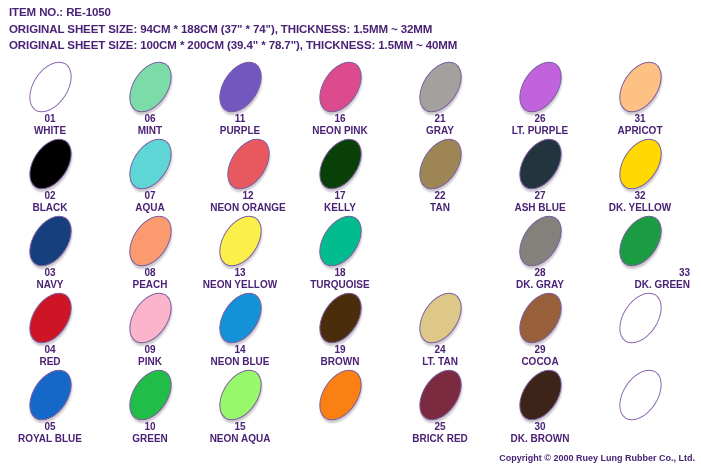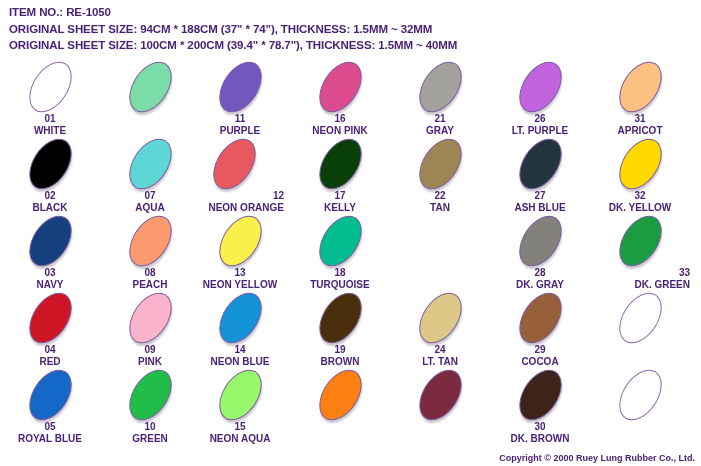--- a/index.html
+++ b/index.html
@@ -114,20 +114,24 @@
           </div>
           <div class="labels">
             <span class="code">01</span>
             <span class="name">WHITE</span>
           </div>
         </div>
         <div class="cell" style="left: 100px;">
           <div class="swatch-wrap">
             <div class="swatch" style="background: rgb(123, 220, 168);"></div>
           </div>
+          <div class="labels">
+            <span class="code">06</span>
+            <span class="name">MINT</span>
+          </div>
         </div>
         <div class="cell" style="left: 190px;">
           <div class="swatch-wrap">
             <div class="swatch" style="background: rgb(114, 88, 190);"></div>
           </div>
           <div class="labels">
             <span class="code">11</span>
             <span class="name">PURPLE</span>
           </div>
         </div>
@@ -180,21 +184,21 @@
         </div>
         <div class="cell" style="left: 100px;">
           <div class="swatch-wrap">
             <div class="swatch" style="background: rgb(94, 214, 214);"></div>
           </div>
           <div class="labels">
             <span class="code">07</span>
             <span class="name">AQUA</span>
           </div>
         </div>
-        <div class="cell" style="left: 184px; text-align: right;">
+        <div class="cell" style="left: 198px;">
           <div class="swatch-wrap">
             <div class="swatch" style="background: rgb(232, 89, 95);"></div>
           </div>
           <div class="labels">
             <span class="code">12</span>
             <span class="name">NEON ORANGE</span>
           </div>
         </div>
         <div class="cell" style="left: 290px;">
           <div class="swatch-wrap">
@@ -384,20 +388,24 @@
         </div>
         <div class="cell" style="left: 290px;">
           <div class="swatch-wrap">
             <div class="swatch" style="background: rgb(251, 128, 19);"></div>
           </div>
         </div>
         <div class="cell" style="left: 390px;">
           <div class="swatch-wrap">
             <div class="swatch" style="background: rgb(124, 42, 64);"></div>
           </div>
+          <div class="labels">
+            <span class="code">25</span>
+            <span class="name">BRICK RED</span>
+          </div>
         </div>
         <div class="cell" style="left: 490px;">
           <div class="swatch-wrap">
             <div class="swatch" style="background: rgb(61, 36, 24);"></div>
           </div>
           <div class="labels">
             <span class="code">30</span>
             <span class="name">DK. BROWN</span>
           </div>
         </div>

